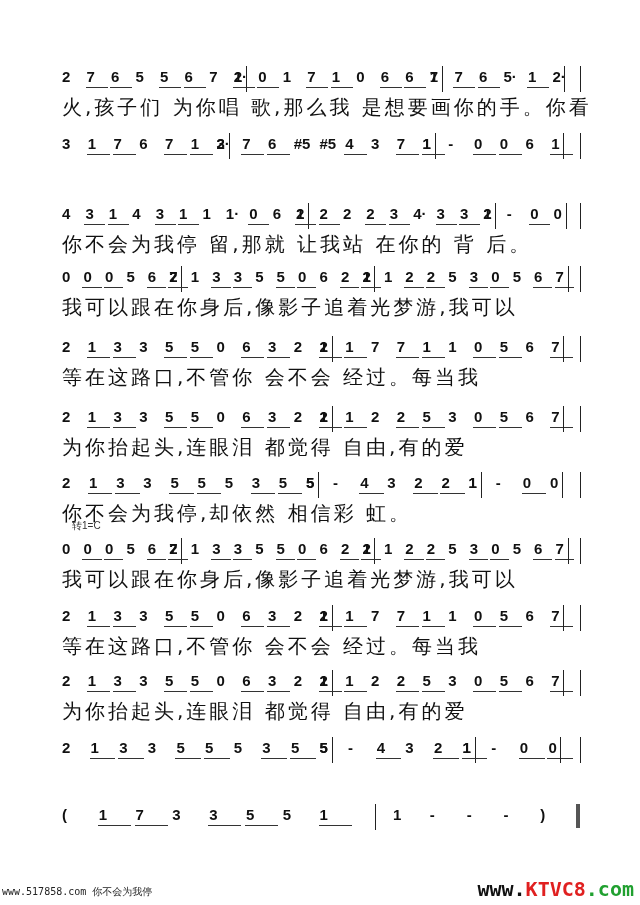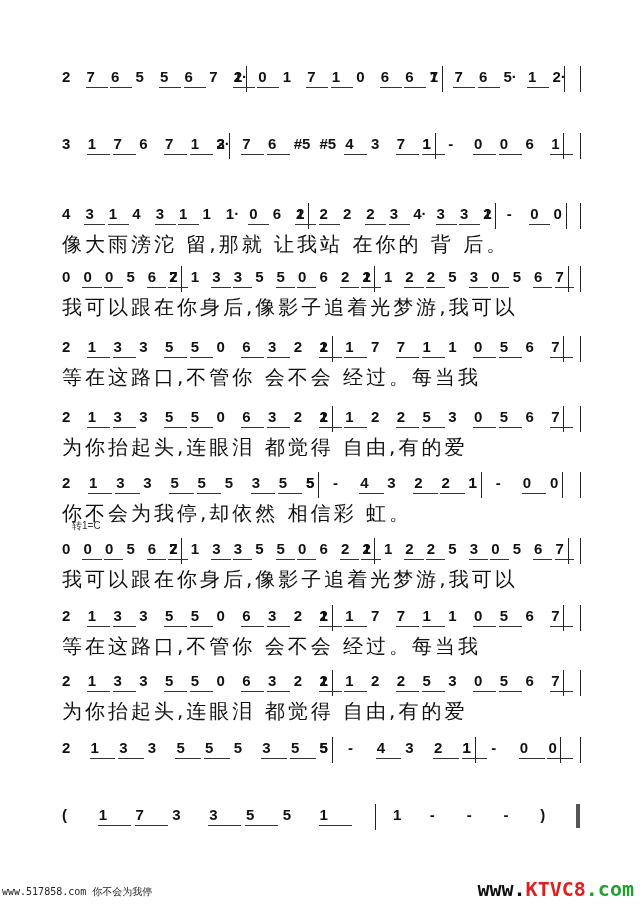--- a/index.html
+++ b/index.html
@@ -60,20 +60,21 @@
         <div class="u1" style="left: 391.381px; width: 22.0714px;"></div>
         <span class="note" style="left: 416.905px;">6</span>
         <div class="u1" style="left: 415.905px; width: 22.0714px;"></div>
         <span class="note" style="left: 441.429px;">5·</span>
         <span class="note" style="left: 465.952px;">1</span>
         <div class="u1" style="left: 464.952px; width: 22.0714px;"></div>
         <span class="note" style="left: 490.476px;">2·</span>
         <div class="bar" style="left: 502.476px;"></div>
         <div class="bar" style="left: 518px;"></div>
       </div>
+      <div class="lyrics">火,孩子们 为你唱 歌,那么我 是想要画你的手。你看</div>
     </div>
     <div class="system" style="top: 133px;">
       <div class="notes">
         <span class="note" style="left: 0px;">3</span>
         <span class="note" style="left: 25.75px;">1</span>
         <div class="u1" style="left: 24.75px; width: 23.175px;"></div>
         <span class="note" style="left: 51.5px;">7</span>
         <div class="u1" style="left: 50.5px; width: 23.175px;"></div>
         <span class="note" style="left: 77.25px;">6</span>
         <span class="note" style="left: 103px;">7</span>
@@ -148,21 +149,21 @@
         <span class="note" style="left: 421.364px;">1</span>
         <div class="bar" style="left: 433.364px;"></div>
         <span class="note" style="left: 421.364px;">2</span>
         <span class="note" style="left: 444.773px;">-</span>
         <span class="note" style="left: 468.182px;">0</span>
         <div class="u1" style="left: 467.182px; width: 21.0682px;"></div>
         <span class="note" style="left: 491.591px;">0</span>
         <div class="bar" style="left: 503.591px;"></div>
         <div class="bar" style="left: 518px;"></div>
       </div>
-      <div class="lyrics">像大雨滂沱 留,那就 让我站 在你的 背 后。</div>
+      <div class="lyrics">你不会为我停 留,那就 让我站 在你的 背 后。</div>
     </div>
     <div class="system" style="top: 266px;">
       <div class="notes">
         <span class="note" style="left: 0px;">0</span>
         <span class="note" style="left: 21.4583px;">0</span>
         <div class="u1" style="left: 20.4583px; width: 19.3125px;"></div>
         <span class="note" style="left: 42.9167px;">0</span>
         <div class="u1" style="left: 41.9167px; width: 19.3125px;"></div>
         <span class="note" style="left: 64.375px;">5</span>
         <span class="note" style="left: 85.8333px;">6</span>

